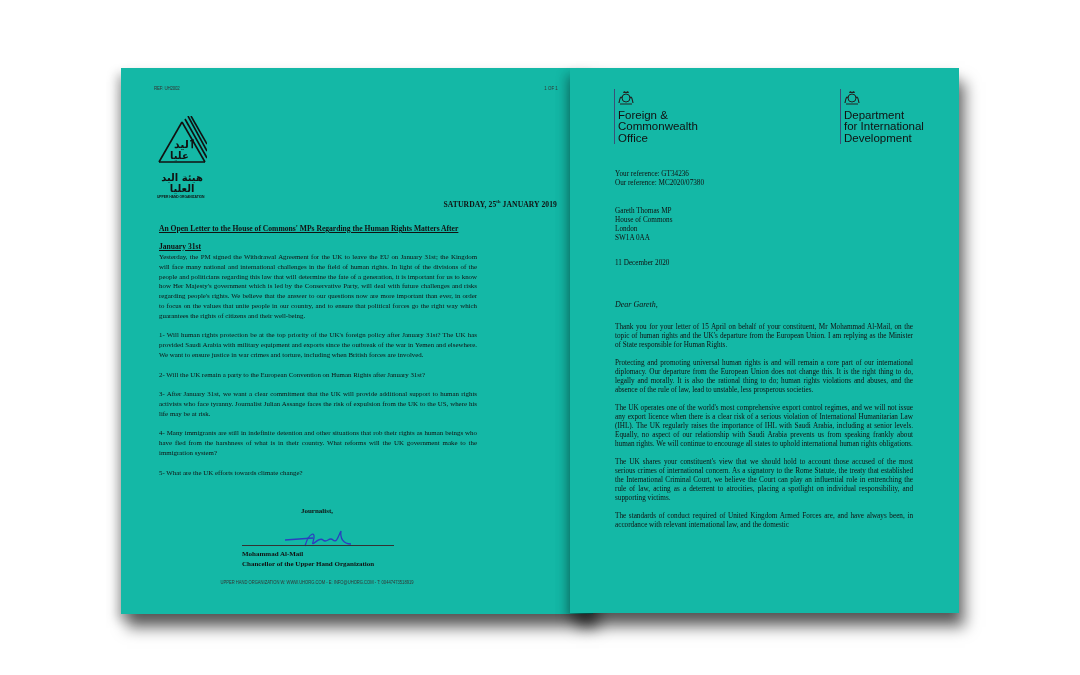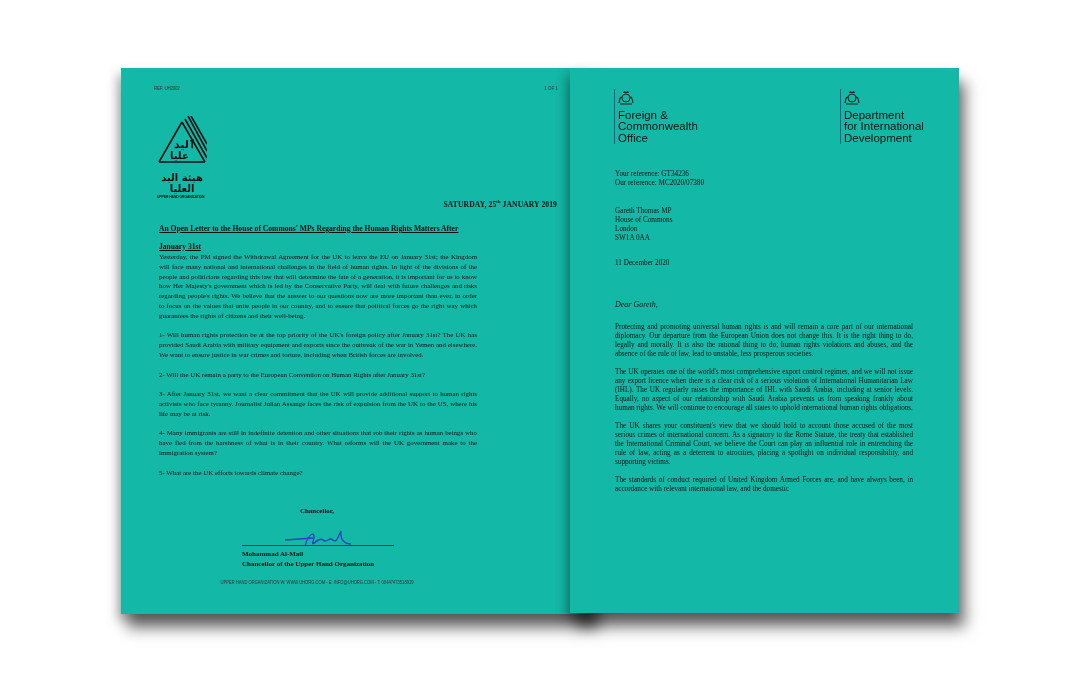--- a/index.html
+++ b/index.html
@@ -74,21 +74,21 @@
 
   <div class="body-l">
     <p>Yesterday, the PM signed the Withdrawal Agreement for the UK to leave the EU on January 31st; the Kingdom will face many national and international challenges in the field of human rights. In light of the divisions of the people and politicians regarding this law that will determine the fate of a generation, it is important for us to know how Her Majesty's government which is led by the Conservative Party, will deal with future challenges and risks regarding people's rights. We believe that the answer to our questions now are more important than ever, in order to focus on the values that unite people in our country, and to ensure that political forces go the right way which guarantees the rights of citizens and their well-being.</p>
     <p>1- Will human rights protection be at the top priority of the UK's foreign policy after January 31st? The UK has provided Saudi Arabia with military equipment and exports since the outbreak of the war in Yemen and elsewhere. We want to ensure justice in war crimes and torture, including when British forces are involved.</p>
     <p>2- Will the UK remain a party to the European Convention on Human Rights after January 31st?</p>
     <p>3- After January 31st, we want a clear commitment that the UK will provide additional support to human rights activists who face tyranny. Journalist Julian Assange faces the risk of expulsion from the UK to the US, where his life may be at risk.</p>
     <p>4- Many immigrants are still in indefinite detention and other situations that rob their rights as human beings who have fled from the harshness of what is in their country. What reforms will the UK government make to the immigration system?</p>
     <p>5- What are the UK efforts towards climate change?</p>
   </div>
 
-  <div class="sincerely">Chancellor,</div>
+  <div class="sincerely">Journalist,</div>
   <svg class="sig" width="70" height="22" viewBox="0 0 70 22">
     <path d="M2 12 L30 10 M22 18 C26 4, 34 2, 30 14 C28 20, 36 8, 40 12 C44 16, 46 8, 50 12 C54 16, 56 6, 58 3 C57 10, 60 16, 68 16" stroke="#2b3fbf" stroke-width="1.3" fill="none"></path>
   </svg>
   <div class="sig-line"></div>
   <div class="signer">
     <div>Mohammad Al-Mail</div>
     <div>Chancellor of the Upper Hand Organization</div>
   </div>
   <div class="footer-l">UPPER HAND ORGANIZATION  W: WWW.UHORG.COM  - E: INFO@UHORG.COM - T: 00447473518919</div>
 </div>
@@ -126,18 +126,19 @@
     <div>Gareth Thomas MP</div>
     <div>House of Commons</div>
     <div>London</div>
     <div>SW1A 0AA</div>
   </div>
 
   <div class="date-r">11 December 2020</div>
   <div class="dear">Dear Gareth,</div>
 
   <div class="body-r">
+    <p>Thank you for your letter of 15 April on behalf of your constituent, Mr Mohammad Al-Mail, on the topic of human rights and the UK's departure from the European Union. I am replying as the Minister of State responsible for Human Rights.</p>
     <p>Protecting and promoting universal human rights is and will remain a core part of our international diplomacy. Our departure from the European Union does not change this. It is the right thing to do, legally and morally. It is also the rational thing to do; human rights violations and abuses, and the absence of the rule of law, lead to unstable, less prosperous societies.</p>
     <p>The UK operates one of the world's most comprehensive export control regimes, and we will not issue any export licence when there is a clear risk of a serious violation of International Humanitarian Law (IHL). The UK regularly raises the importance of IHL with Saudi Arabia, including at senior levels. Equally, no aspect of our relationship with Saudi Arabia prevents us from speaking frankly about human rights. We will continue to encourage all states to uphold international human rights obligations.</p>
     <p>The UK shares your constituent's view that we should hold to account those accused of the most serious crimes of international concern. As a signatory to the Rome Statute, the treaty that established the International Criminal Court, we believe the Court can play an influential role in entrenching the rule of law, acting as a deterrent to atrocities, placing a spotlight on individual responsibility, and supporting victims.</p>
     <p>The standards of conduct required of United Kingdom Armed Forces are, and have always been, in accordance with relevant international law, and the domestic</p>
   </div>
 </div>
 
 </body></html>

